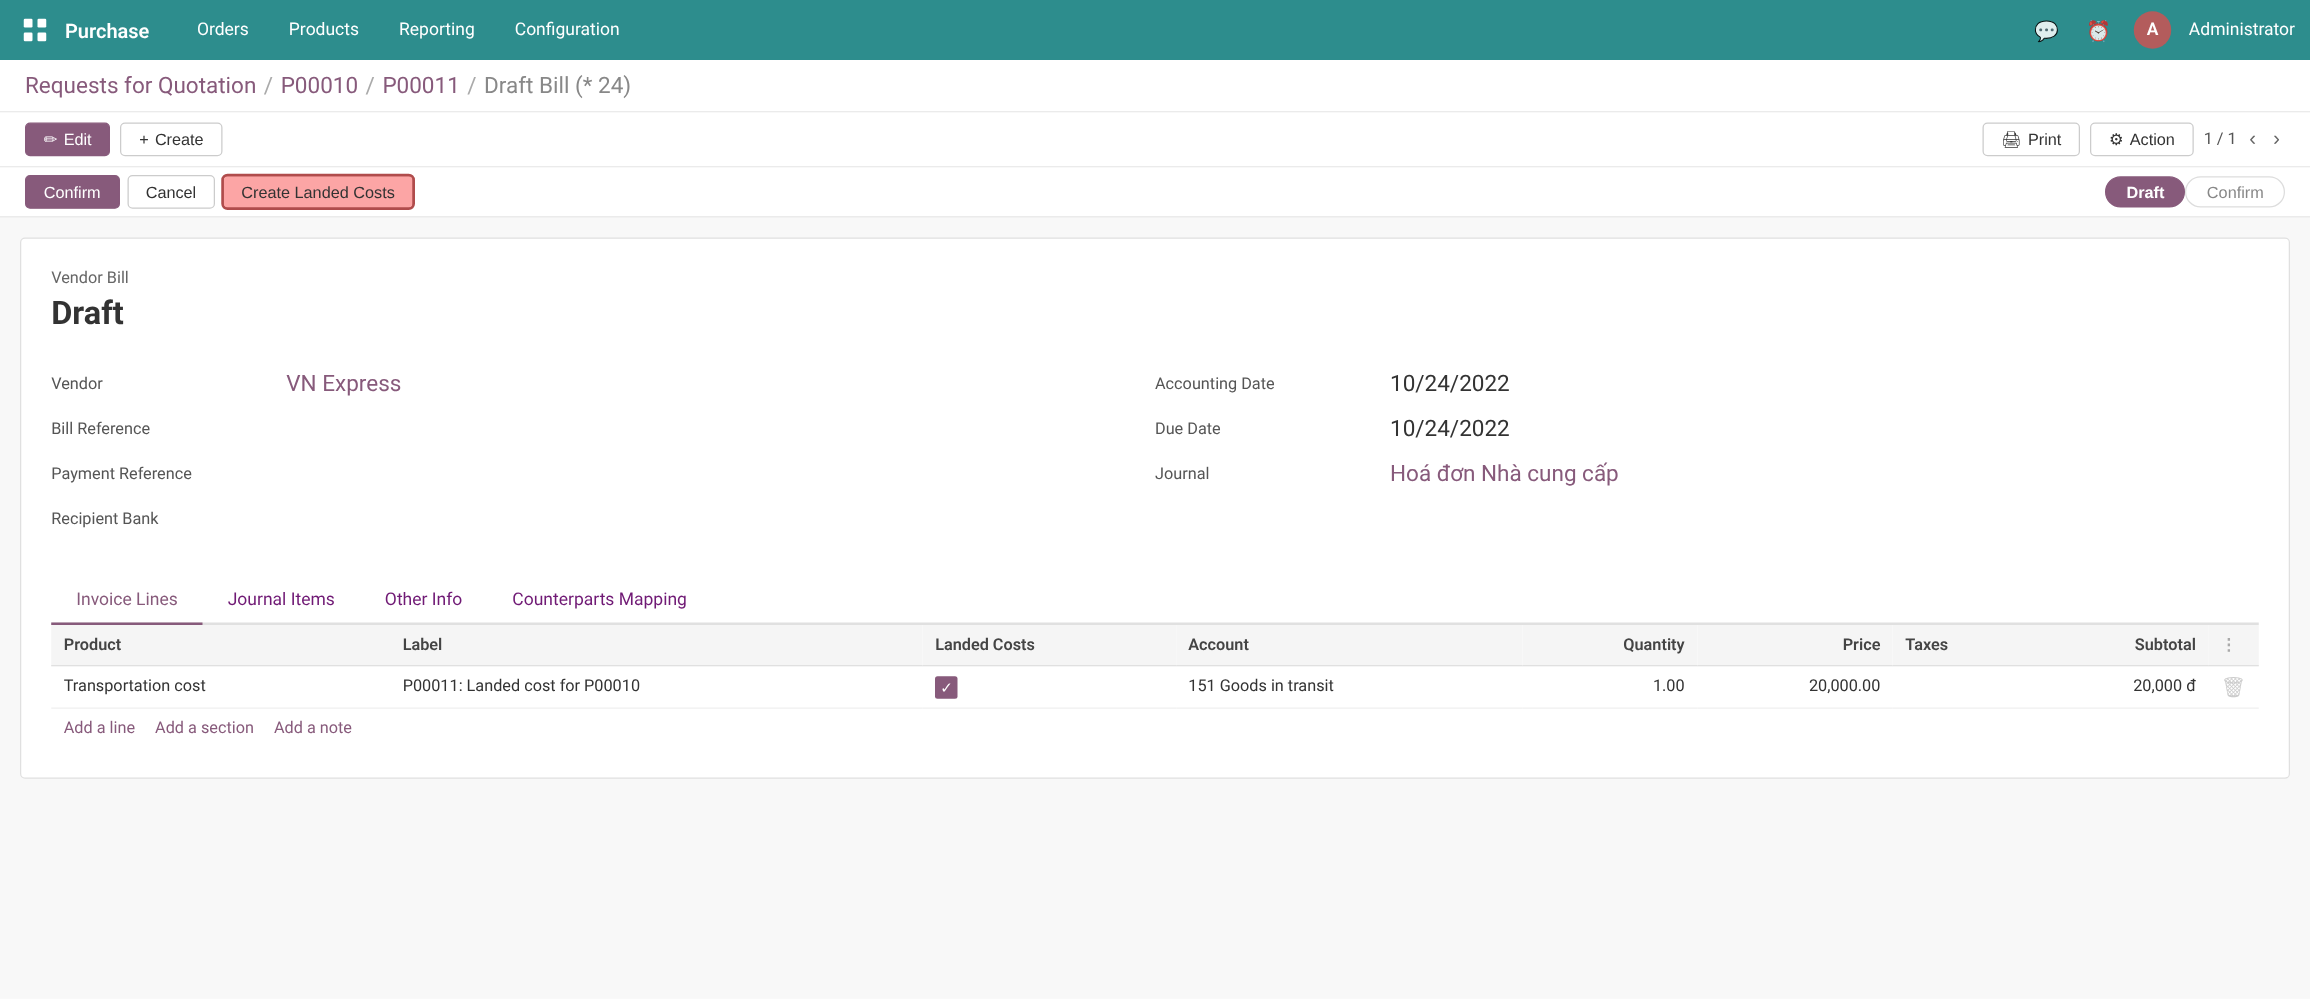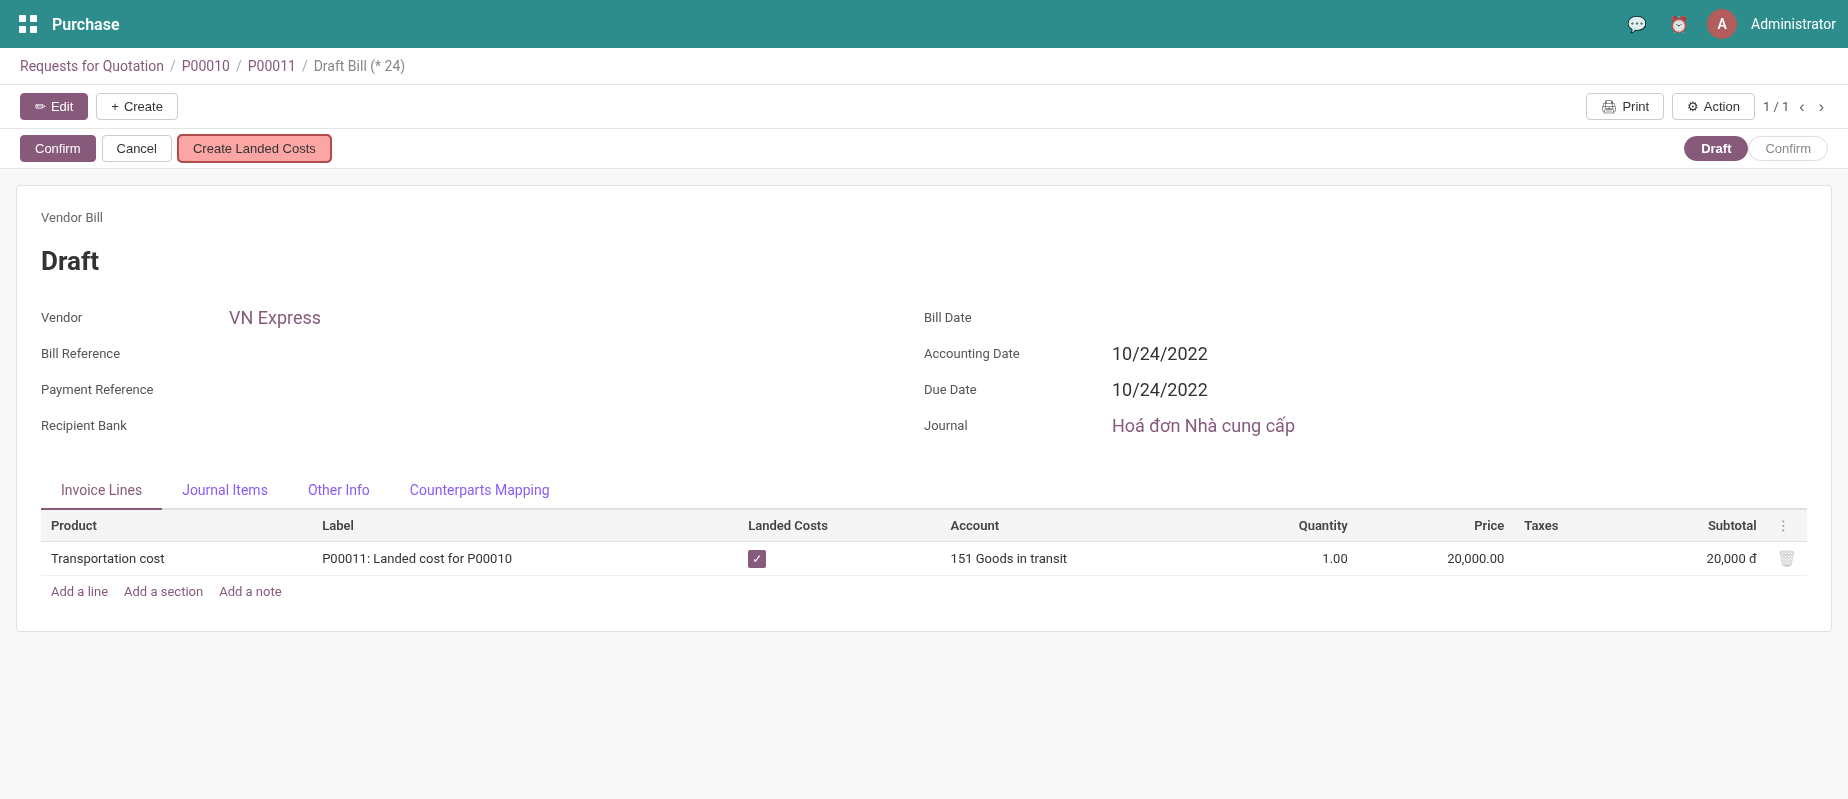--- a/index.html
+++ b/index.html
@@ -36,21 +36,21 @@
       width: 30px; height: 30px; border-radius: 50%; background: #b35c5c; display: flex; align-items: center; justify-content: center; color: white; font-weight: 600; font-size: 14px; cursor: pointer;
     }
     .admin-label { color: white; font-size: 14px; cursor: pointer; }
 
     
     .breadcrumb-bar {
       background: white;
       padding: 10px 20px;
       display: flex;
       align-items: center;
-      font-size: 14px;
+      font-size: 18px;
       border-bottom: 1px solid #e5e5e5;
     }
     .breadcrumb-item { color: #875a7b; cursor: pointer; }
     .breadcrumb-sep { margin: 0 6px; color: #aaa; }
     .breadcrumb-current { color: #888; }
 
     
     .toolbar {
       background: white;
       padding: 8px 20px;
@@ -77,21 +77,21 @@
     .status-btn.active { background: #875a7b; color: white; border-color: #875a7b; font-weight: 600; }
 
     
     .content {
       background: white;
       margin: 16px;
       border: 1px solid #e0e0e0;
       border-radius: 4px;
       padding: 24px;
     }
-    .vendor-bill-label { font-size: 13px; color: #666; margin-bottom: 21px; }
+    .vendor-bill-label { font-size: 13px; color: #666; margin-bottom: 6px; }
     .draft-title { font-size: 26px; font-weight: 700; color: #333; margin-bottom: 24px; }
 
     
     .form-grid {
       display: grid;
       grid-template-columns: 1fr 1fr;
       gap: 0;
       margin-bottom: 28px;
     }
     .form-left, .form-right { }
@@ -110,21 +110,21 @@
     
     .tabs {
       display: flex;
       border-bottom: 2px solid #e0e0e0;
       margin-bottom: 0;
     }
     .tab {
       padding: 10px 20px;
       cursor: pointer;
       font-size: 14px;
-      color: #8b5cf6;
+      color: #701a75;
       border-bottom: 2px solid transparent;
       margin-bottom: -2px;
     }
     .tab.active {
       color: #875a7b;
       border-bottom-color: #875a7b;
       font-weight: 400;
     }
 
     
@@ -168,20 +168,26 @@
 <nav class="top-nav">
   <div class="app-grid-icon">
     <svg width="20" height="20" viewBox="0 0 20 20" fill="white">
       <rect x="1" y="1" width="7" height="7" rx="1"></rect>
         <rect x="12" y="1" width="7" height="7" rx="1"></rect>
       <rect x="1" y="12" width="7" height="7" rx="1"></rect>
         <rect x="12" y="12" width="7" height="7" rx="1"></rect>
     </svg>
   </div>
   <span class="app-name">Purchase</span>
+  <div class="nav-items">
+    <span class="nav-item">Orders</span>
+    <span class="nav-item">Products</span>
+    <span class="nav-item">Reporting</span>
+    <span class="nav-item">Configuration</span>
+  </div>
   <div class="nav-right">
     <div class="nav-icon">💬</div>
     <div class="nav-icon">⏰</div>
     <div class="avatar">A</div>
     <span class="admin-label">Administrator</span>
   </div>
 </nav>
 
 <div class="breadcrumb-bar">
   <span class="breadcrumb-item">Requests for Quotation</span>
@@ -250,24 +256,20 @@
       <div class="form-row">
         <span class="form-label">Payment Reference</span>
         <span class="form-value empty" style="min-height:24px;display:block;"></span>
       </div>
       <div class="form-row">
         <span class="form-label">Recipient Bank</span>
         <span class="form-value empty" style="min-height:24px;display:block;"></span>
       </div>
     </div>
     <div class="form-right">
-      <div class="form-row">
-        <span class="form-label">Bill Date</span>
-        <span class="form-value empty" style="min-height:24px;display:block;"></span>
-      </div>
       <div class="form-row">
         <span class="form-label">Accounting Date</span>
         <span class="form-value">10/24/2022</span>
       </div>
       <div class="form-row">
         <span class="form-label">Due Date</span>
         <span class="form-value">10/24/2022</span>
       </div>
       <div class="form-row">
         <span class="form-label">Journal</span>

